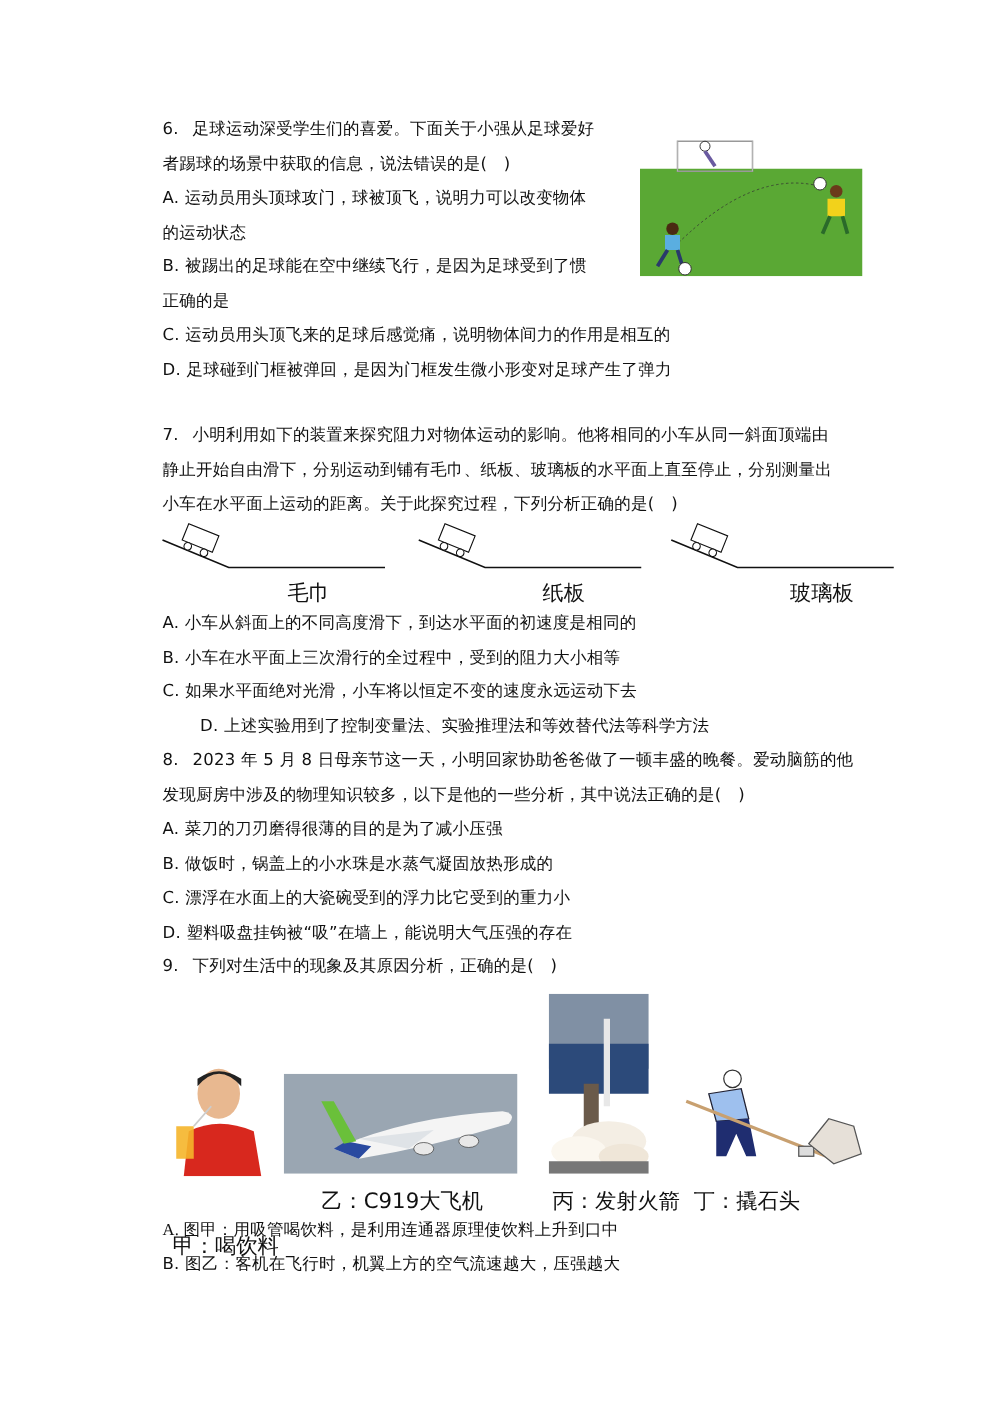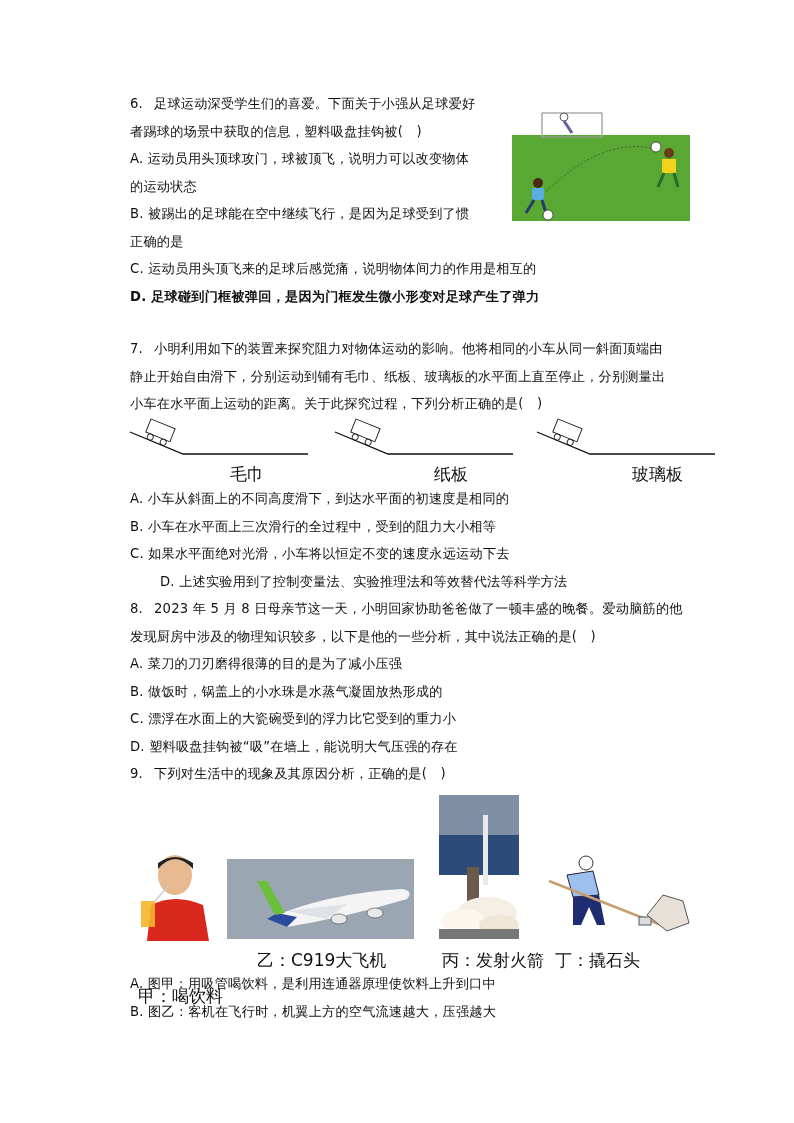--- a/index.html
+++ b/index.html
@@ -15,27 +15,27 @@
   .qnum { display: inline-block; width: 24px; }
   .fig { position: absolute; }
   .caption { position: absolute; font-size: 17px; white-space: nowrap; }
 </style>
 </head>
 <body>
 
 <div class="line" style="top:96px;">
   <span class="qnum">6.</span><span>足球运动深受学生们的喜爱。下面关于小强从足球爱好</span>
 </div>
-<div class="line" style="top:124px;">者踢球的场景中获取的信息，塑料吸盘挂钩被(　)</div>
+<div class="line" style="top:124px;">者踢球的场景中获取的信息，说法错误的是(　)</div>
 <div class="line" style="top:151px;">A. 运动员用头顶球攻门，球被顶飞，说明力可以改变物体</div>
 <div class="line" style="top:179px;">的运动状态</div>
 <div class="line" style="top:206px;">B. 被踢出的足球能在空中继续飞行，是因为足球受到了惯</div>
 <div class="line" style="top:234px;">正确的是</div>
 <div class="line" style="top:261px;">C. 运动员用头顶飞来的足球后感觉痛，说明物体间力的作用是相互的</div>
-<div class="line" style="top:289px;font-weight:bold;">D. 足球碰到门框被弹回，是因为门框发生微小形变对足球产生了弹力</div>
+<div class="line" style="top:289px;">D. 足球碰到门框被弹回，是因为门框发生微小形变对足球产生了弹力</div>
 
 <svg class="fig" style="left:512px;top:105px;" width="178" height="116" viewBox="0 0 178 116">
   <rect x="0" y="0" width="178" height="116" fill="#ffffff"></rect>
   <rect x="0" y="30" width="178" height="86" fill="#5aa834"></rect>
   <rect x="30" y="8" width="60" height="24" fill="none" stroke="#999" stroke-width="1.2"></rect>
   <path d="M30 8 L30 32 M90 8 L90 32" stroke="#bbb" stroke-width="0.6"></path>
   <circle cx="52" cy="12" r="4" fill="#fff" stroke="#333" stroke-width="0.8"></circle>
   <path d="M52 16 L60 28" stroke="#6a5aa0" stroke-width="3"></path>
   <path d="M28 92 Q90 30 144 44" fill="none" stroke="#333" stroke-width="0.6" stroke-dasharray="2 2"></path>
   <circle cx="144" cy="42" r="5" fill="#fff" stroke="#333" stroke-width="0.8"></circle>
@@ -138,14 +138,14 @@
   <path d="M6 28 L118 72" stroke="#c8a070" stroke-width="2.5"></path>
   <rect x="96" y="64" width="12" height="8" fill="#ddd" stroke="#555"></rect>
   <path d="M104 62 L120 42 L140 48 L146 70 L124 78Z" fill="#e6e0d8" stroke="#555"></path>
 </svg>
 
 <div class="caption" style="left:138px;top:949px;margin-top:36px;">甲：喝饮料</div>
 <div class="caption" style="left:257px;top:949px;text-align:right;">乙：C919大飞机</div>
 <div class="caption" style="left:442px;top:949px;">丙：发射火箭</div>
 <div class="caption" style="left:555px;top:949px;">丁：撬石头</div>
 
-<div class="line" style="top:976px;">A. 图甲：用吸管喝饮料，是利用连通器原理使饮料上升到口中</div>
+<div class="line" style="top:976px;font-family:Liberation Serif, serif;">A. 图甲：用吸管喝饮料，是利用连通器原理使饮料上升到口中</div>
 <div class="line" style="top:1004px;">B. 图乙：客机在飞行时，机翼上方的空气流速越大，压强越大</div>
 
 </body></html>

